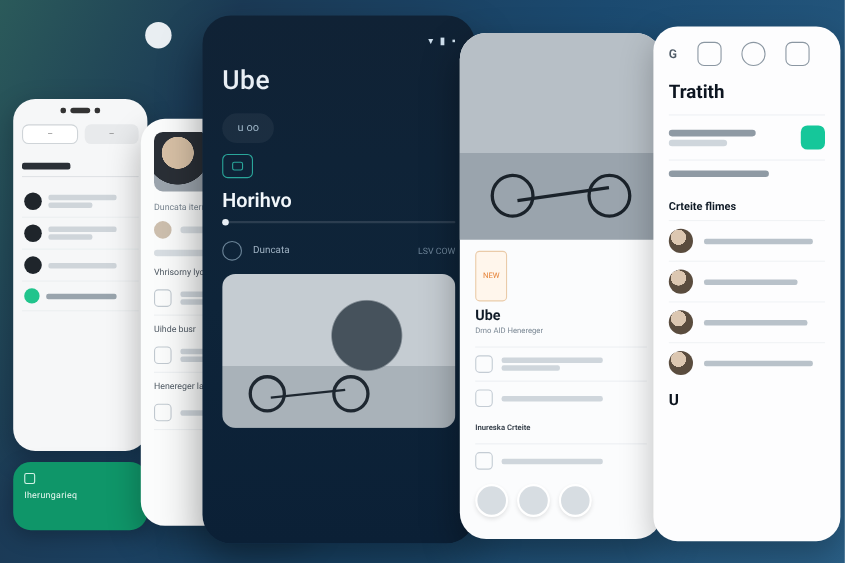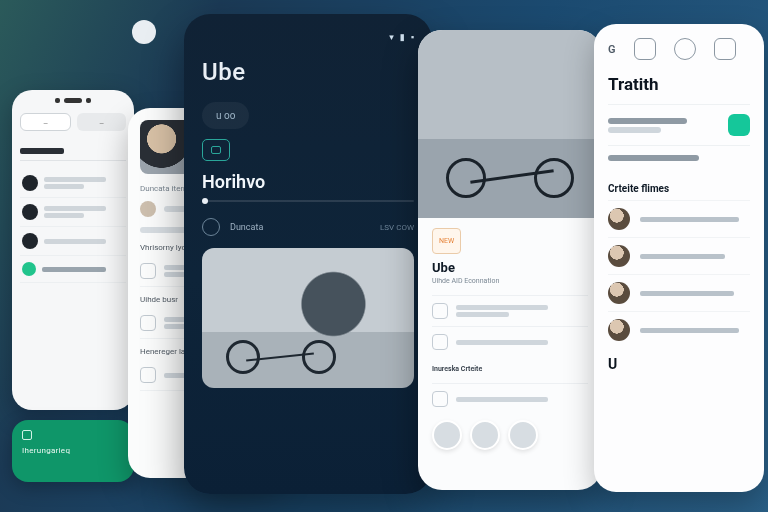--- a/index.html
+++ b/index.html
@@ -91,21 +91,21 @@
     position:absolute;left:418px;top:30px;width:184px;height:460px;border-radius:24px;
     background:#fbfcfd;box-shadow:0 14px 34px rgba(0,0,0,.35);
   }
   .p4-hero{height:188px;border-radius:24px 24px 0 0;background:
     linear-gradient(180deg,#b7bfc6 0 58%, #9aa4ad 58% 100%);position:relative;overflow:hidden;}
   .p4-hero .bk{position:absolute;left:28px;bottom:20px;width:128px;height:82px;}
   .p4-hero .bk .w{position:absolute;width:40px;height:40px;border:3px solid #1a222a;border-radius:50%;bottom:0;}
   .p4-hero .bk .w.l{left:0}.p4-hero .bk .w.r{right:0}
   .p4-hero .bk .bar{position:absolute;width:84px;height:3px;background:#1a222a;left:24px;bottom:20px;transform:rotate(-8deg);}
   .p4-body{padding:10px 14px;}
-  .p4-badge{font-size:7px;color:#e6843a;border:1px solid #eacba9;background:#fff6ec;border-radius:4px;padding:8px 6px;display:inline-block;margin-bottom:6px;}
+  .p4-badge{font-size:7px;color:#e6843a;border:1px solid #eacba9;background:#fff6ec;border-radius:4px;padding:18px 6px;display:inline-block;margin-bottom:6px;}
   .p4-title{font-size:13px;font-weight:700;color:#0f1a26;margin-bottom:2px;}
   .p4-sub{font-size:7px;color:#7b8894;margin-bottom:10px;}
   .p4-row{display:flex;align-items:center;gap:8px;padding:7px 0;border-top:1px solid #edf0f3;}
   .p4-row .ic{width:16px;height:16px;border:1px solid #c4ccd4;border-radius:4px;}
   .p4-row .lncol{flex:1;}
   .p4-row .ln{height:5px;background:#cfd6dc;border-radius:2px;margin:2px 0;}
   .p4-row .ln.t{width:70%}.p4-row .ln.s{width:40%}
   .p4-thumbs{display:flex;gap:8px;margin-top:6px;}
   .p4-thumbs .t{width:30px;height:30px;border-radius:50%;background:#d7dde2;border:2px solid #fff;box-shadow:0 2px 4px rgba(0,0,0,.1);}
 
@@ -261,21 +261,21 @@
   <div class="p4-hero">
     <div class="bk">
       <div class="w l"></div>
         <div class="w r"></div>
         <div class="bar"></div>
     </div>
   </div>
   <div class="p4-body">
     <span class="p4-badge">NEW</span>
     <div class="p4-title">Ube</div>
-    <div class="p4-sub">Uihde AID Econnation</div>
+    <div class="p4-sub">Drno AID Henereger</div>
     <div class="p4-row">
         <div class="ic"></div>
         <div class="lncol">
           <div class="ln t"></div>
           <div class="ln s"></div>
         </div>
       </div>
     <div class="p4-row">
         <div class="ic"></div>
         <div class="lncol">

